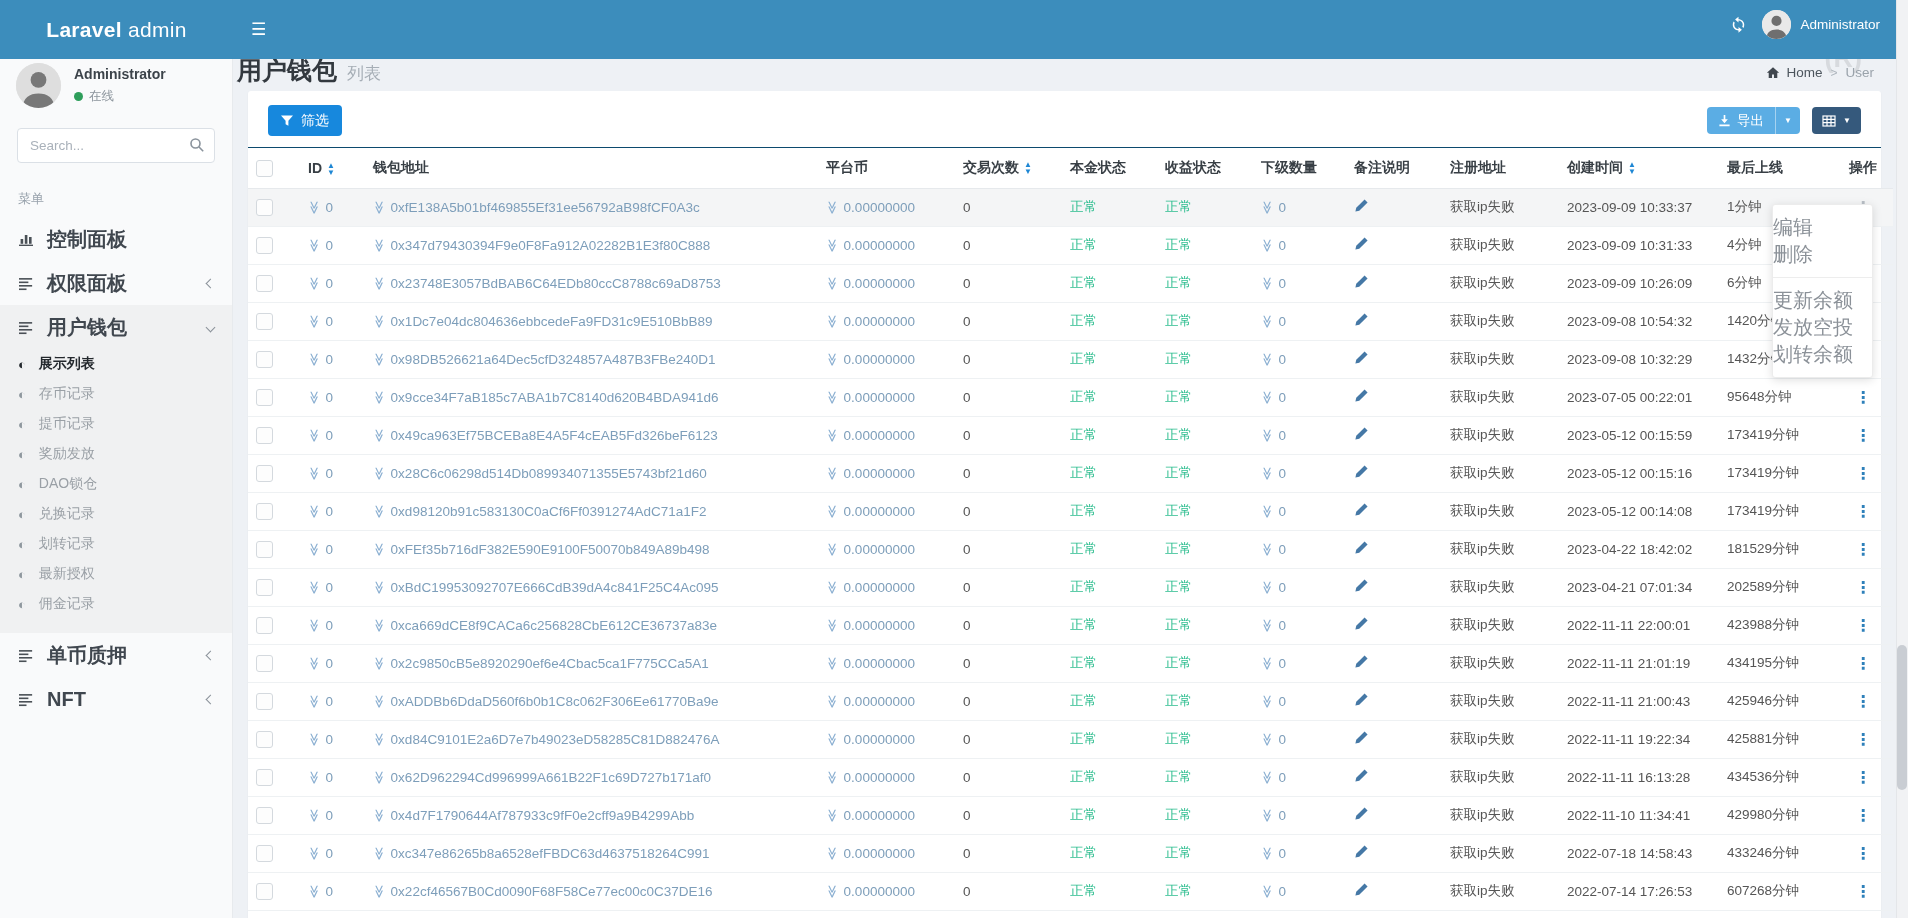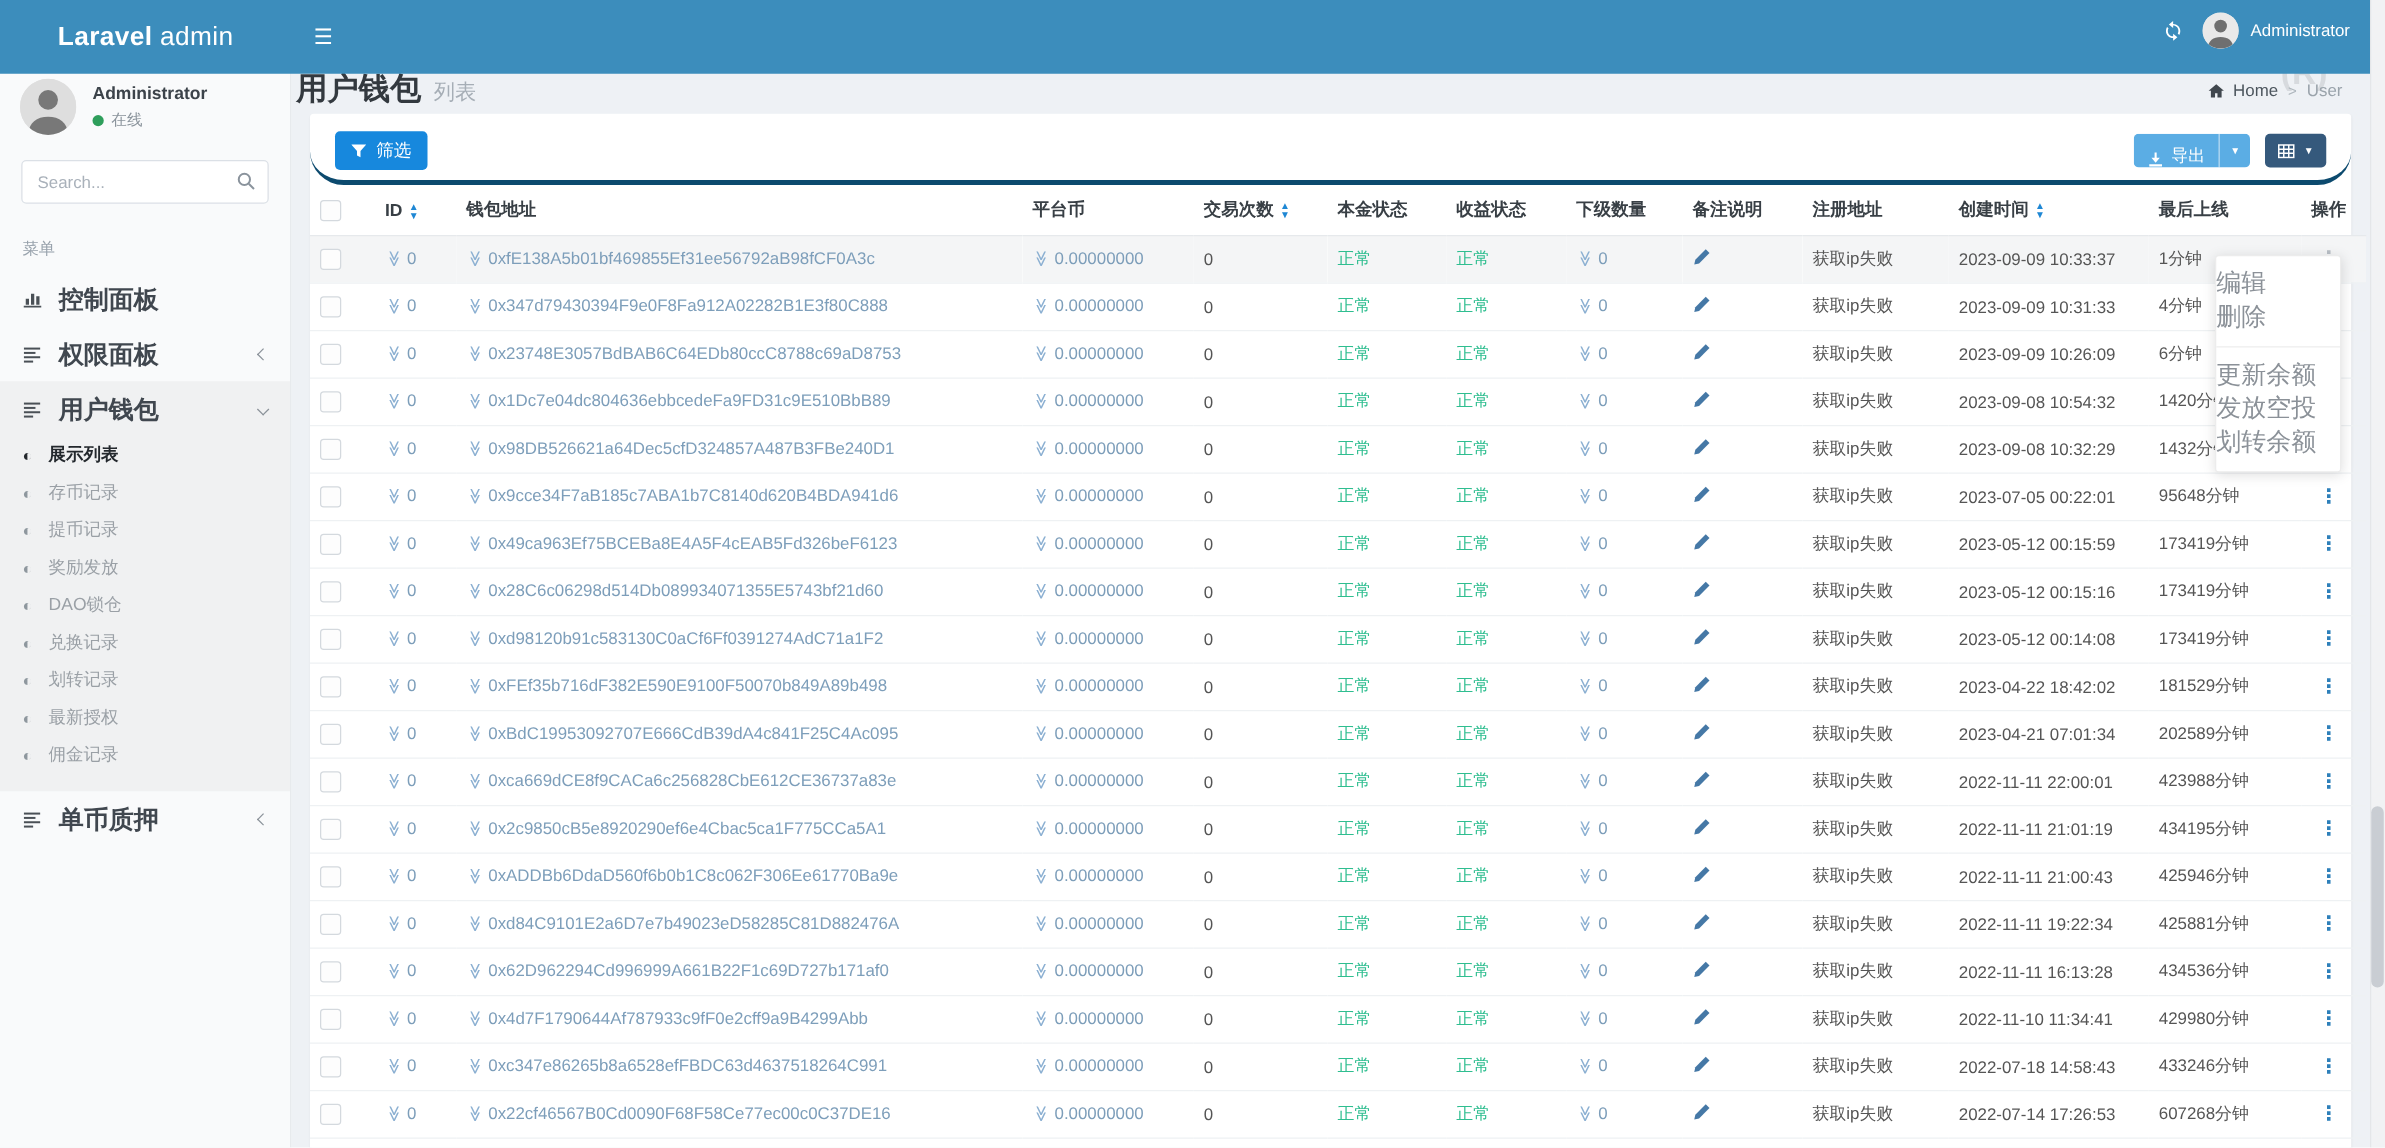--- a/index.html
+++ b/index.html
@@ -61,29 +61,29 @@
   .watermark { position:absolute; right:34px; top:-6px; font-size:27px; font-weight:700; color:#d7dade; z-index:0; }
   .breadcrumb { position:absolute; right:22px; top:16px; display:flex; align-items:center; gap:8px; font-size:13.5px; z-index:1; }
   .breadcrumb .home { color:#4c555d; display:flex; align-items:center; gap:6px; cursor:pointer; }
   .breadcrumb .sep { color:#aeb6bd; font-size:12px; }
   .breadcrumb .current { color:#9aa3ab; }
   
   .card {
     position:absolute; left:15px; right:15px; top:42px; height:1000px;
     background:#fff; border-radius:3px; box-shadow:0 1px 2px rgba(0,0,0,.05);
   }
-  .toolbar { position:relative; height:57px; border-bottom:4px solid #0c4a6e;border-radius:27px; }
+  .toolbar { position:relative; height:57px; border-bottom:1px solid #0c4a6e; }
   .btn-filter {
     position:absolute; left:20px; top:14px; height:31px; padding:0 13px;
     background:#1788dd; color:#fff; border-radius:4px; border:none;
     display:flex; align-items:center; gap:8px; font-size:14px; font-family:inherit; cursor:pointer;
   }
   .toolbar-right { position:absolute; right:20px; top:16px; display:flex; gap:12px; }
   .btn-export { display:flex; height:27px; border-radius:4px; overflow:hidden; cursor:pointer; }
-  .btn-export .main { background:#5bade4; color:#fff; display:flex; align-items:flex-end; gap:6px; padding:0 11px; font-size:13.5px; }
+  .btn-export .main { background:#5bade4; color:#fff; display:flex; align-items:center; gap:6px; padding:0 11px; font-size:13.5px; }
   .btn-export .caret-seg { background:#5bade4; border-left:1px solid rgba(255,255,255,.45); width:25px; display:flex; align-items:center; justify-content:center; }
   .caret { color:#fff; font-size:8px; }
   .btn-grid { height:27px; background:#35597c; border-radius:4px; display:flex; align-items:center; gap:7px; padding:0 10px; cursor:pointer; }
   
   table.grid { width:100%; border-collapse:collapse; table-layout:fixed; }
   thead th {
     height:40px; text-align:left; padding-left:8px; font-size:14px;
     color:#383f45; font-weight:700; border-bottom:1px solid #e6e9ec; white-space:nowrap;
   }
   tbody td { height:38px; padding-left:8px; font-size:13.5px; color:#555; border-bottom:1px solid #eef1f3; white-space:nowrap; overflow:hidden; }
@@ -242,20 +242,32 @@
   <div class="s-item top">
     <span class="s-ic">
       <svg width="15" height="15" viewBox="0 0 16 16" fill="#4a5056">
           <rect y="2.2" width="14" height="1.7"></rect>
           <rect y="5.9" width="10" height="1.7"></rect>
           <rect y="9.6" width="14" height="1.7"></rect>
           <rect y="13.3" width="8" height="1.7"></rect>
         </svg>
     </span>
     <span>单币质押</span>
+    <span class="chev left"></span>
+  </div>
+  <div class="s-item top">
+    <span class="s-ic">
+      <svg width="15" height="15" viewBox="0 0 16 16" fill="#4a5056">
+          <rect y="2.2" width="14" height="1.7"></rect>
+          <rect y="5.9" width="10" height="1.7"></rect>
+          <rect y="9.6" width="14" height="1.7"></rect>
+          <rect y="13.3" width="8" height="1.7"></rect>
+        </svg>
+    </span>
+    <span>NFT</span>
     <span class="chev left"></span>
   </div>
 </div>
 
 <div class="content">
   <div class="content-header">
     <div class="watermark">(R)</div>
     <div class="page-title"><span>用户钱包</span><span class="subtitle">列表</span></div>
     <div class="breadcrumb">
       <span class="home">

